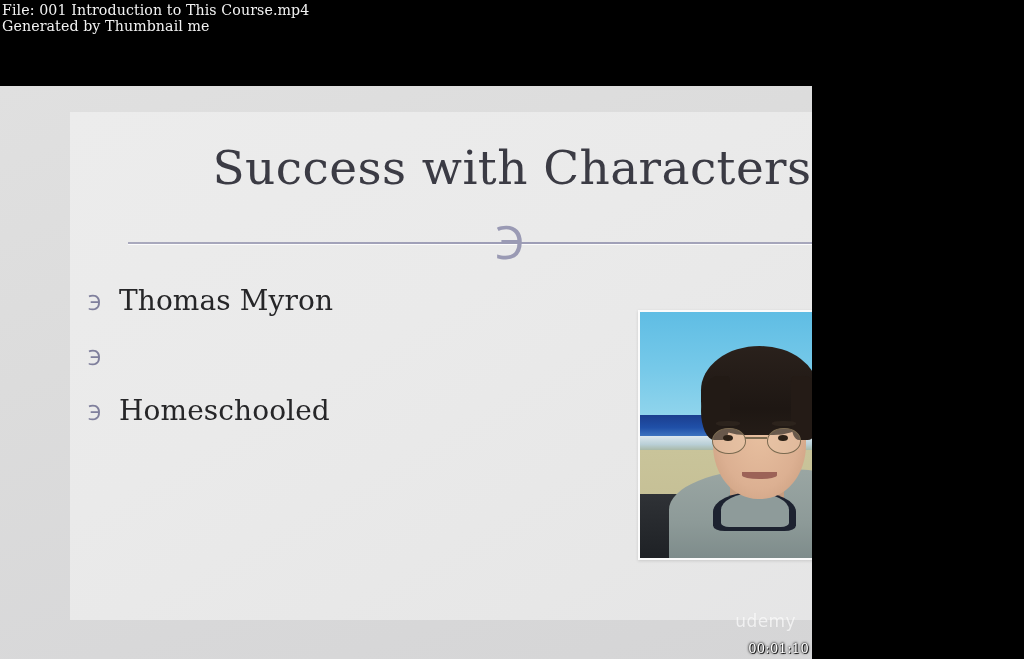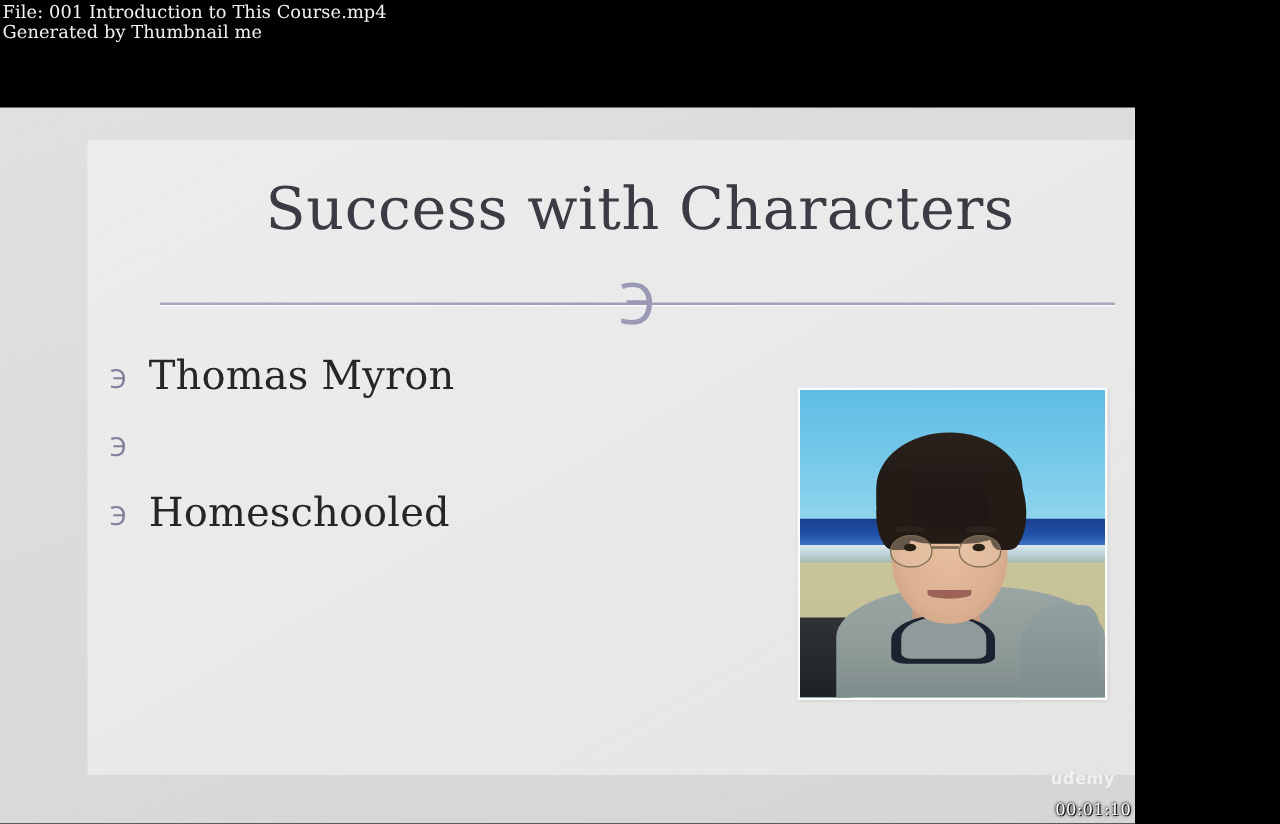--- a/index.html
+++ b/index.html
@@ -42,21 +42,21 @@
     letter-spacing: 0.1px;
     white-space: nowrap;
     font-weight: 400;
   }
 
   
   #slide {
     position: absolute;
     left: 0;
     top: 86px;
-    width: 908px;
+    width: 812px;
     height: 573px;
     background: linear-gradient(160deg, #e0e0e0 0%, #dcdcdc 35%, #d8d8d9 70%, #d5d5d6 100%);
     overflow: hidden;
   }
   
   #slide-panel {
     position: absolute;
     left: 70px;
     top: 26px;
     width: 885px;
@@ -129,21 +129,21 @@
     font-size: 21px;
     line-height: 46px;
     color: #7f7f9c;
     width: 31px;
     text-align: left;
     padding-top: 2px;
   }
   .bullet-text {
     flex: 1 1 auto;
     font-family: "DejaVu Serif", "Liberation Serif", serif;
-    font-size: 32px;
+    font-size: 28px;
     line-height: 45px;
     color: #262628;
     font-weight: 400;
     letter-spacing: 0.1px;
   }
 
   
   #photo-frame {
     position: absolute;
     left: 638px;
@@ -267,25 +267,25 @@
   #ph-mouth {
     position: absolute; left: 42%; top: 65%; width: 14%; height: 3%;
     background: #9c6257; border-radius: 0 0 60% 60%;
   }
   
   #udemy-watermark {
     position: absolute;
     right: 16px;
     bottom: 28px;
     font-family: "DejaVu Sans", "Liberation Sans", sans-serif;
-    font-size: 13px;
+    font-size: 17px;
     letter-spacing: 0.4px;
     color: rgba(255,255,255,0.82);
     text-shadow: 0 0 2px rgba(0,0,0,0.05);
-    font-weight: 700;
+    font-weight: 400;
     opacity: 0.8;
   }
   
   #timecode {
     position: absolute;
     right: 3px;
     bottom: 3px;
     font-family: "DejaVu Serif", "Liberation Serif", serif;
     font-size: 13px;
     color: #ffffff;

